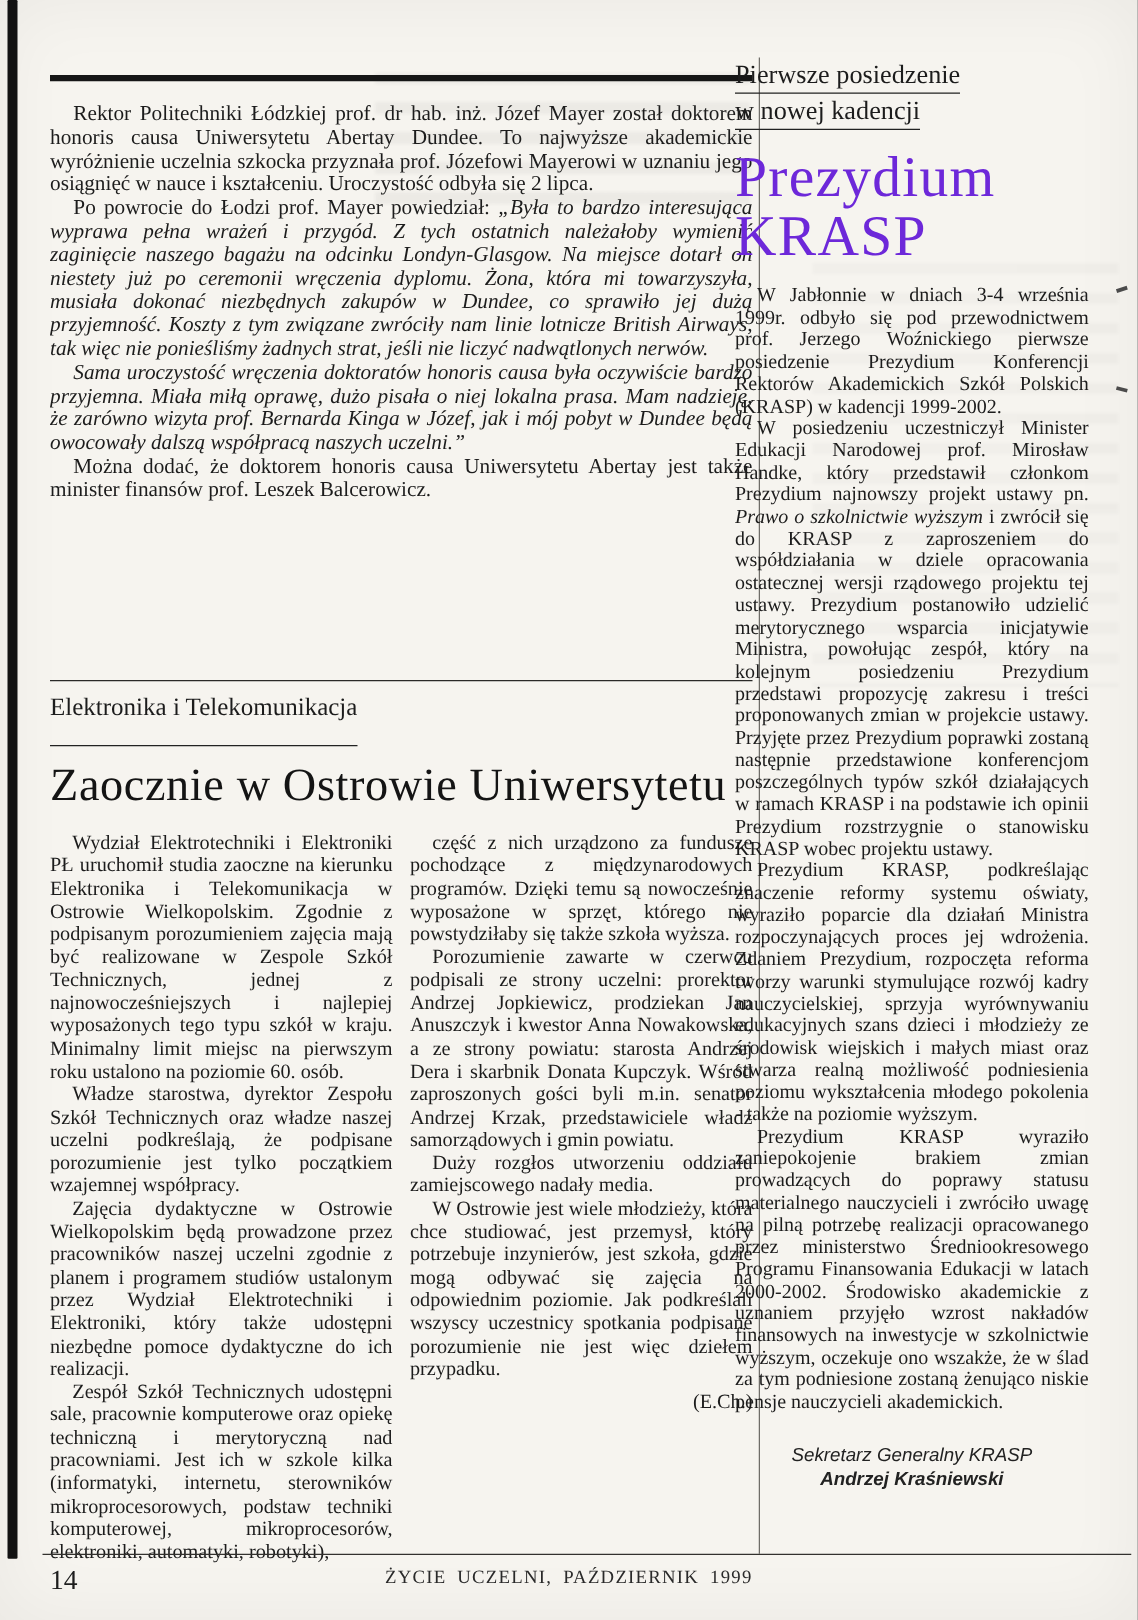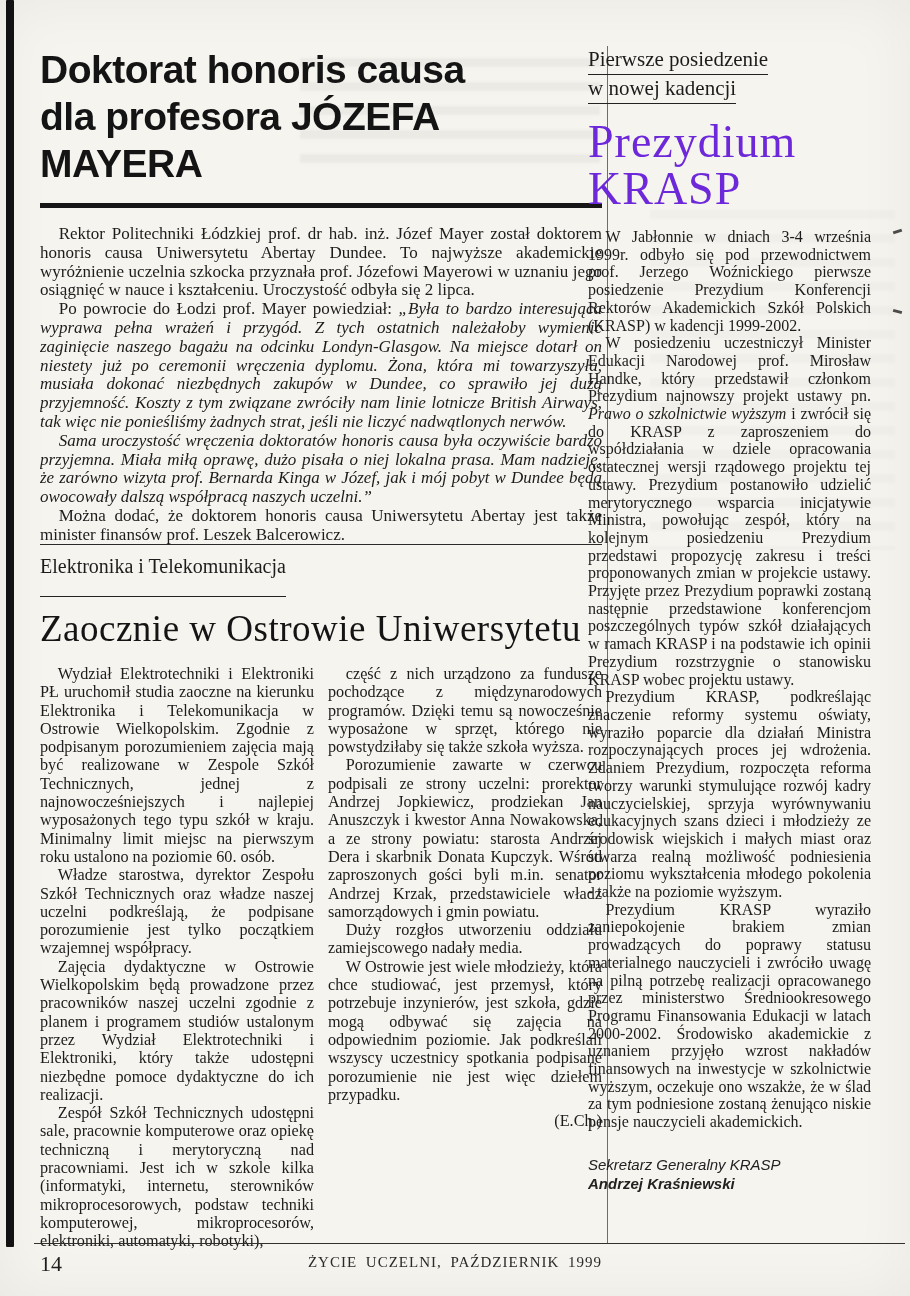--- a/index.html
+++ b/index.html
@@ -58,21 +58,21 @@
   .krasp-kicker span {
     display:inline-block; border-bottom:1.5px solid #222; padding-bottom:1px;
   }
   .krasp-h {
     font-size:46px; line-height:47px; font-weight:400; letter-spacing:1px;
     margin:14px 0 0 0; color:#6d28d9;
   }
   .krasp-body { margin-top:16px; font-size:16px; line-height:17.7px; text-align:justify; }
   .krasp-body p { margin:0; text-indent:1.1em; }
   .krasp-sig {
-    margin-top:24px; text-align:left;
+    margin-top:24px; text-align:center;
     font-family:"Liberation Sans", sans-serif; font-style:italic;
     font-size:15px; line-height:19px; color:#222;
   }
   .krasp-sig .name { font-weight:700; }
 
   
   .footer-rule {
     position:absolute; left:34px; top:1243px; width:871px;
     border-top:1.5px solid #33312e;
   }
@@ -105,24 +105,20 @@
   <div class="col-divider"></div>
 
   <div class="bleed bleed-stripes b1"></div>
   <div class="bleed bleed-stripes b2"></div>
   <div class="artifact a1"></div>
   <div class="artifact a2"></div>
 
   <div class="main-area">
 
     <div class="mayer">
-      <h1 class="mayer-h">
-        <span>Doktorat honoris causa</span><br>
-        <span>dla profesora JÓZEFA MAYERA</span>
-      </h1>
       <div class="mayer-rule"></div>
       <div class="mayer-body">
         <p>Rektor Politechniki Łódzkiej prof. dr hab. inż. Józef Mayer został doktorem honoris causa Uniwersytetu Abertay Dundee. To najwyższe akademickie wyróżnienie uczelnia szkocka przyznała prof. Józefowi Mayerowi w uznaniu jego osiągnięć w nauce i kształceniu. Uroczystość odbyła się 2 lipca.</p>
         <p><span>Po powrocie do Łodzi prof. Mayer powiedział: </span><span class="it">„Była to bardzo interesująca wyprawa pełna wrażeń i przygód. Z tych ostatnich należałoby wymienić zaginięcie naszego bagażu na odcinku Londyn-Glasgow. Na miejsce dotarł on niestety już po ceremonii wręczenia dyplomu. Żona, która mi towarzyszyła, musiała dokonać niezbędnych zakupów w Dundee, co sprawiło jej dużą przyjemność. Koszty z tym związane zwróciły nam linie lotnicze British Airways, tak więc nie ponieśliśmy żadnych strat, jeśli nie liczyć nadwątlonych nerwów.</span></p>
         <p class="it">Sama uroczystość wręczenia doktoratów honoris causa była oczywiście bardzo przyjemna. Miała miłą oprawę, dużo pisała o niej lokalna prasa. Mam nadzieję, że zarówno wizyta prof. Bernarda Kinga w Józef, jak i mój pobyt w Dundee będą owocowały dalszą współpracą naszych uczelni.”</p>
         <p>Można dodać, że doktorem honoris causa Uniwersytetu Abertay jest także minister finansów prof. Leszek Balcerowicz.</p>
       </div>
     </div>
 
     <div class="ostrow-rule"></div>

